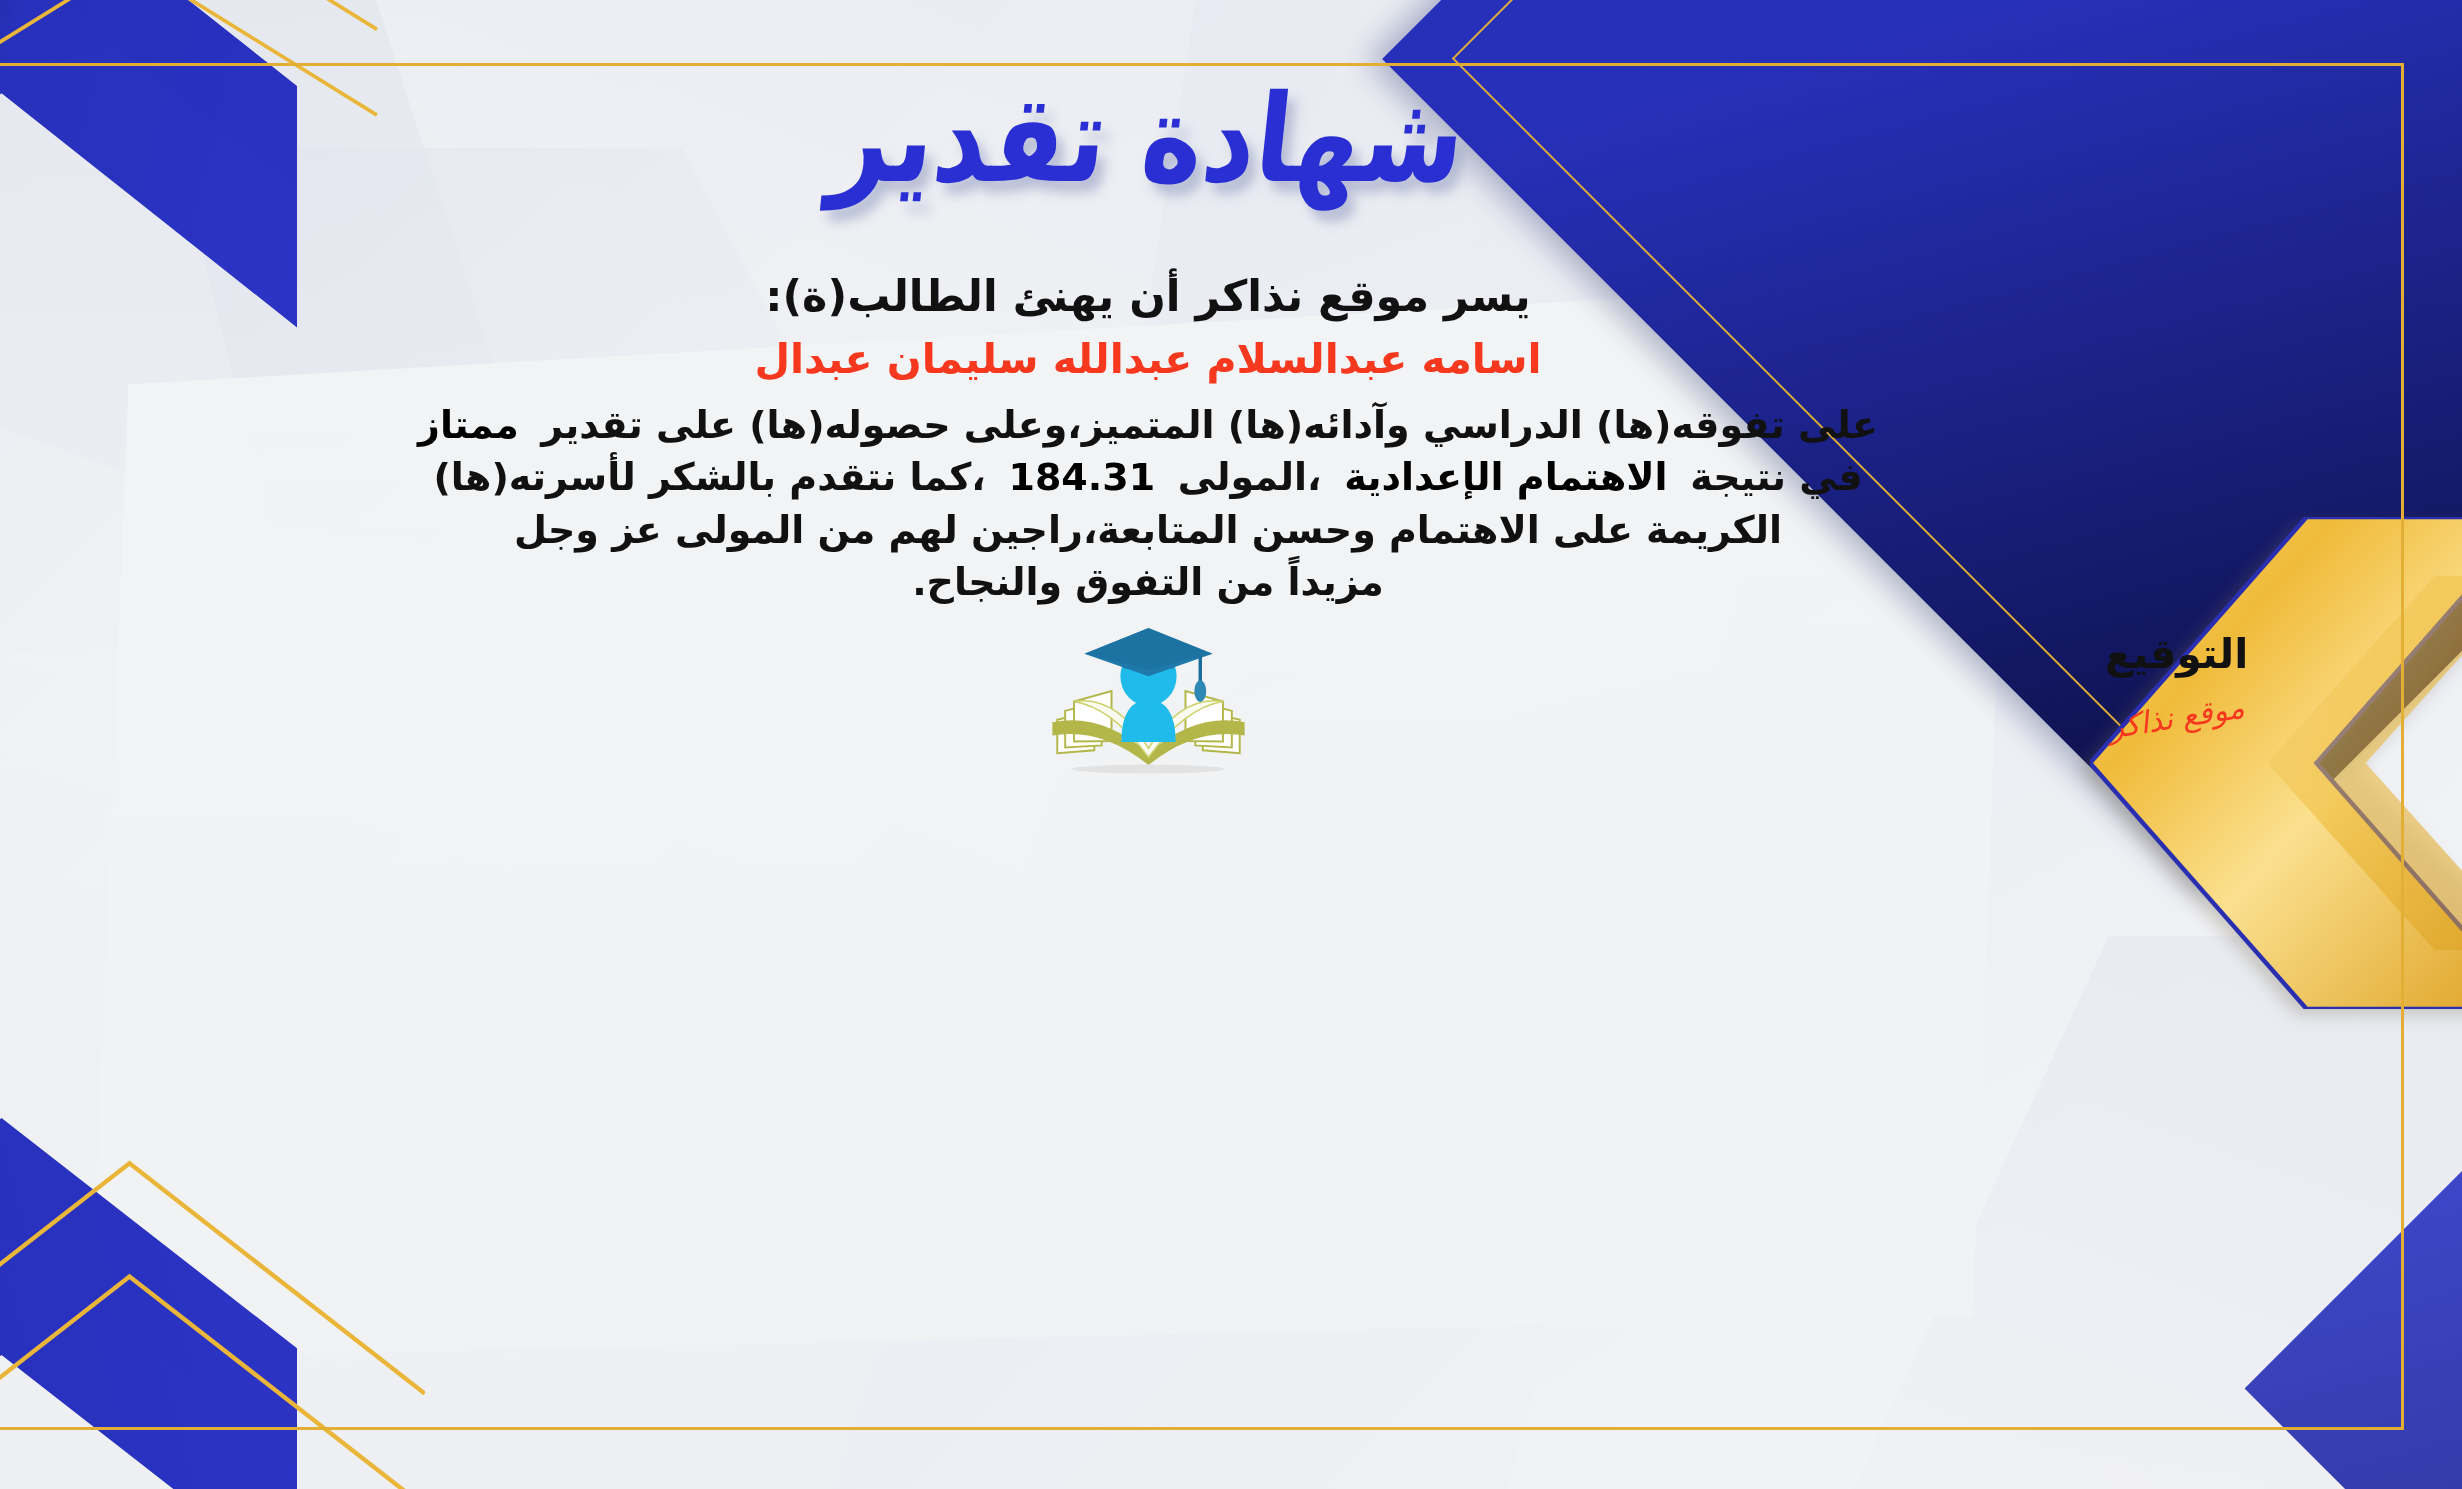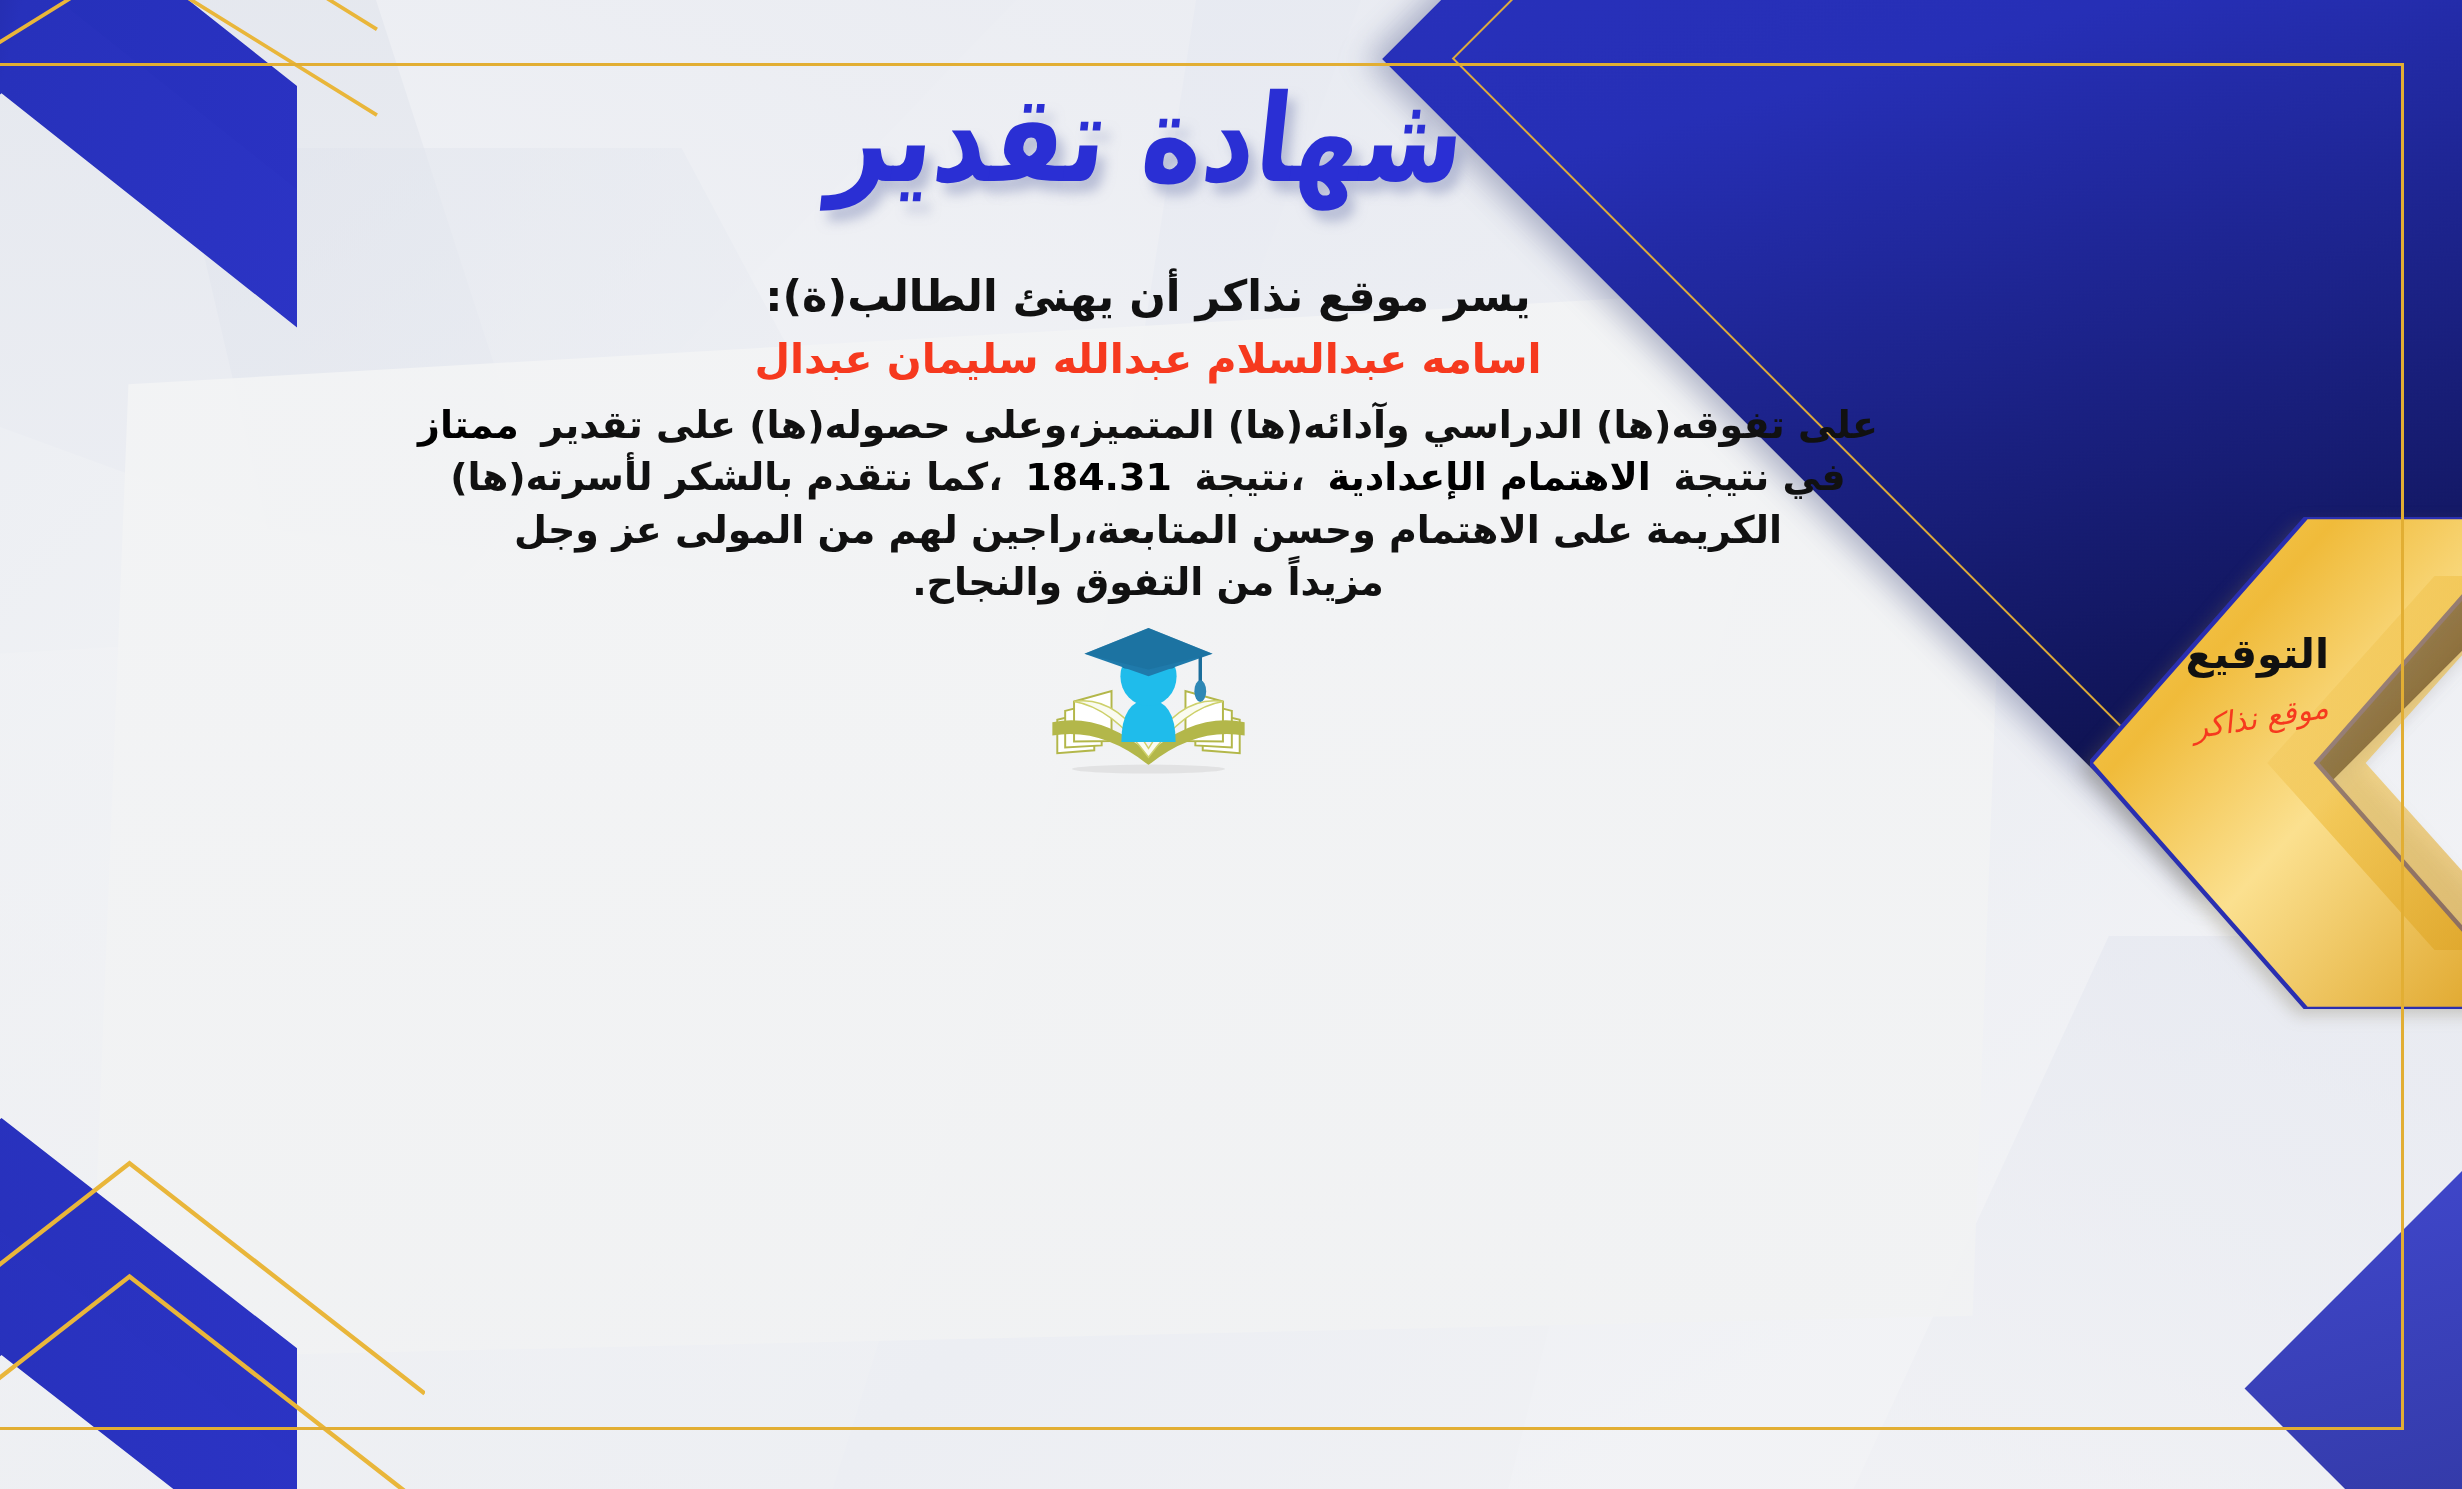--- a/index.html
+++ b/index.html
@@ -130,21 +130,21 @@
     font-size:38px;font-weight:bold;color:#111111;
     line-height:1.38;
     letter-spacing:-0.5px;
   }
   .body-line{display:block;white-space:nowrap;}
   .body-line.l1,.body-line.l2{white-space:normal;}
   .hl{color:#000000;}
   .sp{display:inline-block;width:22.7px;}
 
   
-  .sign-block{position:absolute;right:54px;top:556px;width:305px;text-align:right;direction:rtl;}
+  .sign-block{position:absolute;right:54px;top:556px;width:305px;text-align:center;direction:rtl;}
   .sign-label{font-size:41px;font-weight:bold;color:#111111;}
   .sign-mark{
     margin-top:21.7px;
     font-family:"DejaVu Serif", serif;
     font-size:30.5px;color:#f6391e;
     font-style:italic;
     transform:rotate(-9deg);
     display:inline-block;
     direction:rtl;
   }
@@ -228,21 +228,21 @@
 
     <div class="line1">يسر موقع نذاكر أن يهنئ الطالب(ة):</div>
 
     <div class="student-name">اسامه عبدالسلام عبدالله سليمان عبدال</div>
 
     <div class="body-block">
       <span class="body-line l1">
         <span>على تفوقه(ها) الدراسي وآدائه(ها) المتميز،وعلى حصوله(ها) على تقدير</span><span class="sp"></span><span class="hl">ممتاز</span>
       </span>
       <span class="body-line l2">
-        <span>في نتيجة</span><span class="sp"></span><span class="hl">الاهتمام الإعدادية</span><span class="sp"></span><span>،نتيجة</span><span class="sp"></span><span class="hl">184.31</span><span class="sp"></span><span>،كما نتقدم بالشكر لأسرته(ها)</span>
+        <span>في نتيجة</span><span class="sp"></span><span class="hl">الاهتمام الإعدادية</span><span class="sp"></span><span>،المولى</span><span class="sp"></span><span class="hl">184.31</span><span class="sp"></span><span>،كما نتقدم بالشكر لأسرته(ها)</span>
       </span>
       <span class="body-line">الكريمة على الاهتمام وحسن المتابعة،راجين لهم من المولى عز وجل</span>
       <span class="body-line">مزيداً من التفوق والنجاح.</span>
     </div>
 
     <div class="sign-block">
       <div class="sign-label">التوقيع</div>
       <div class="sign-mark">موقع نذاكر</div>
     </div>
 

